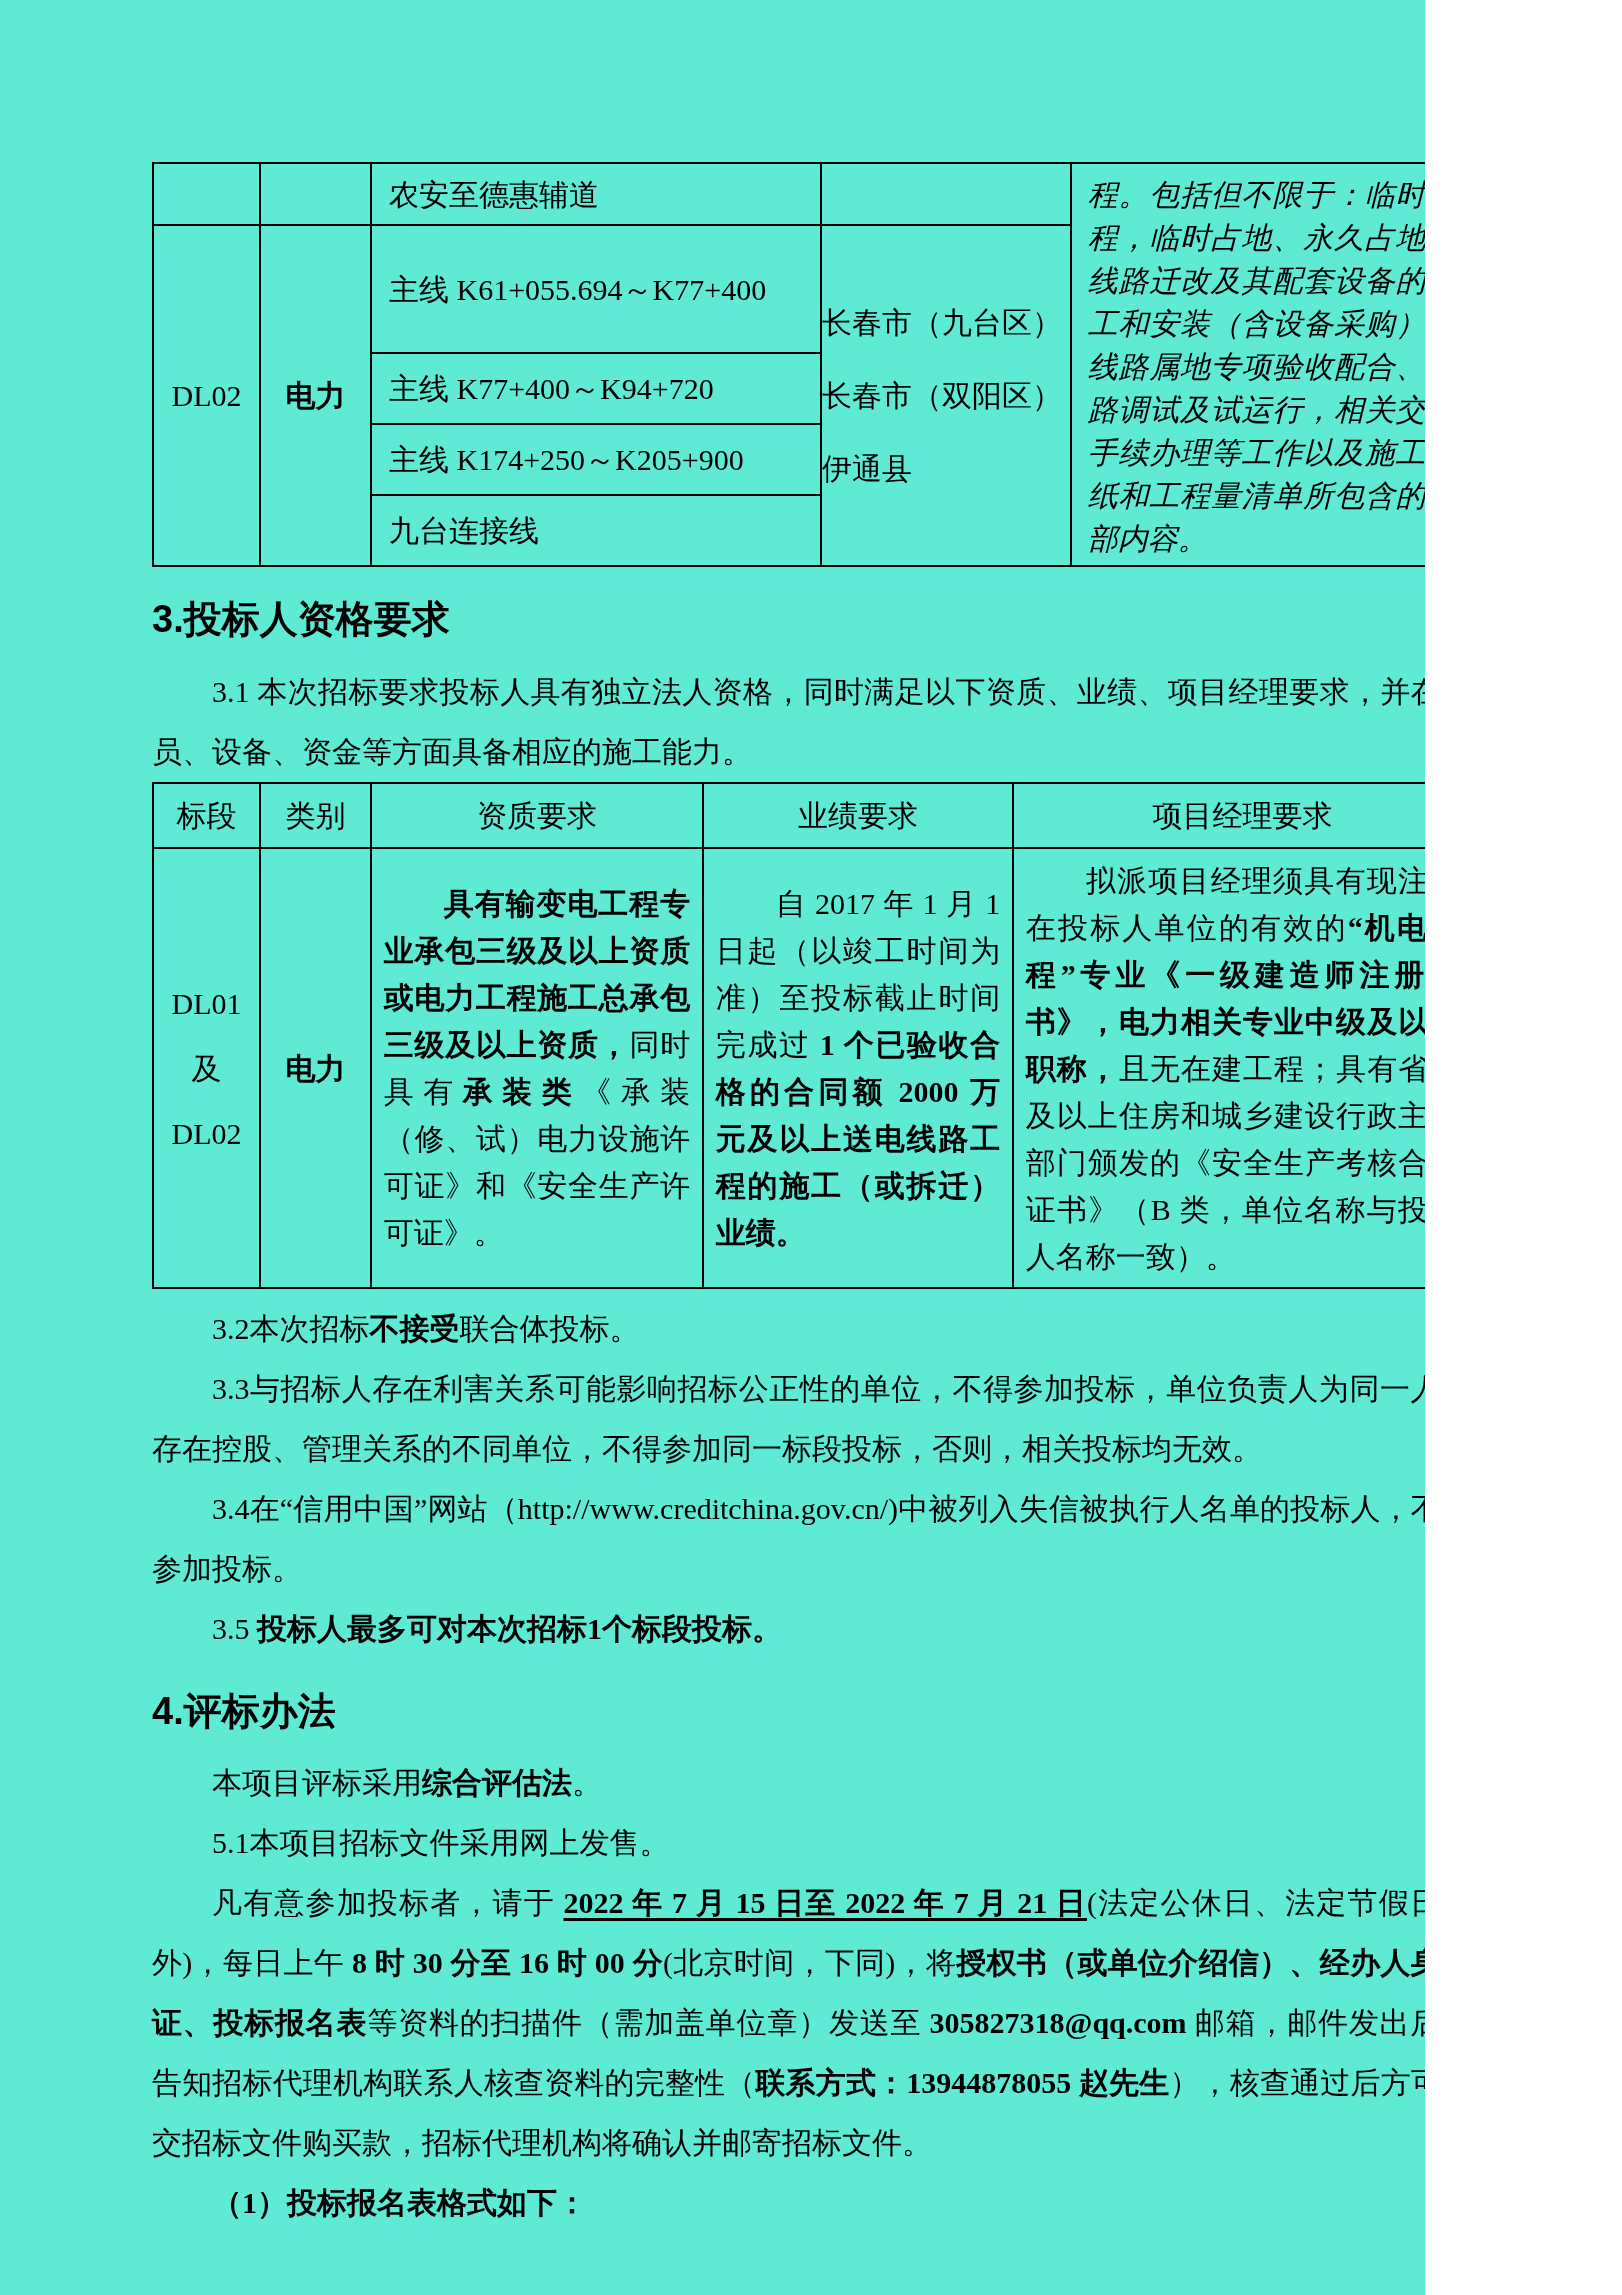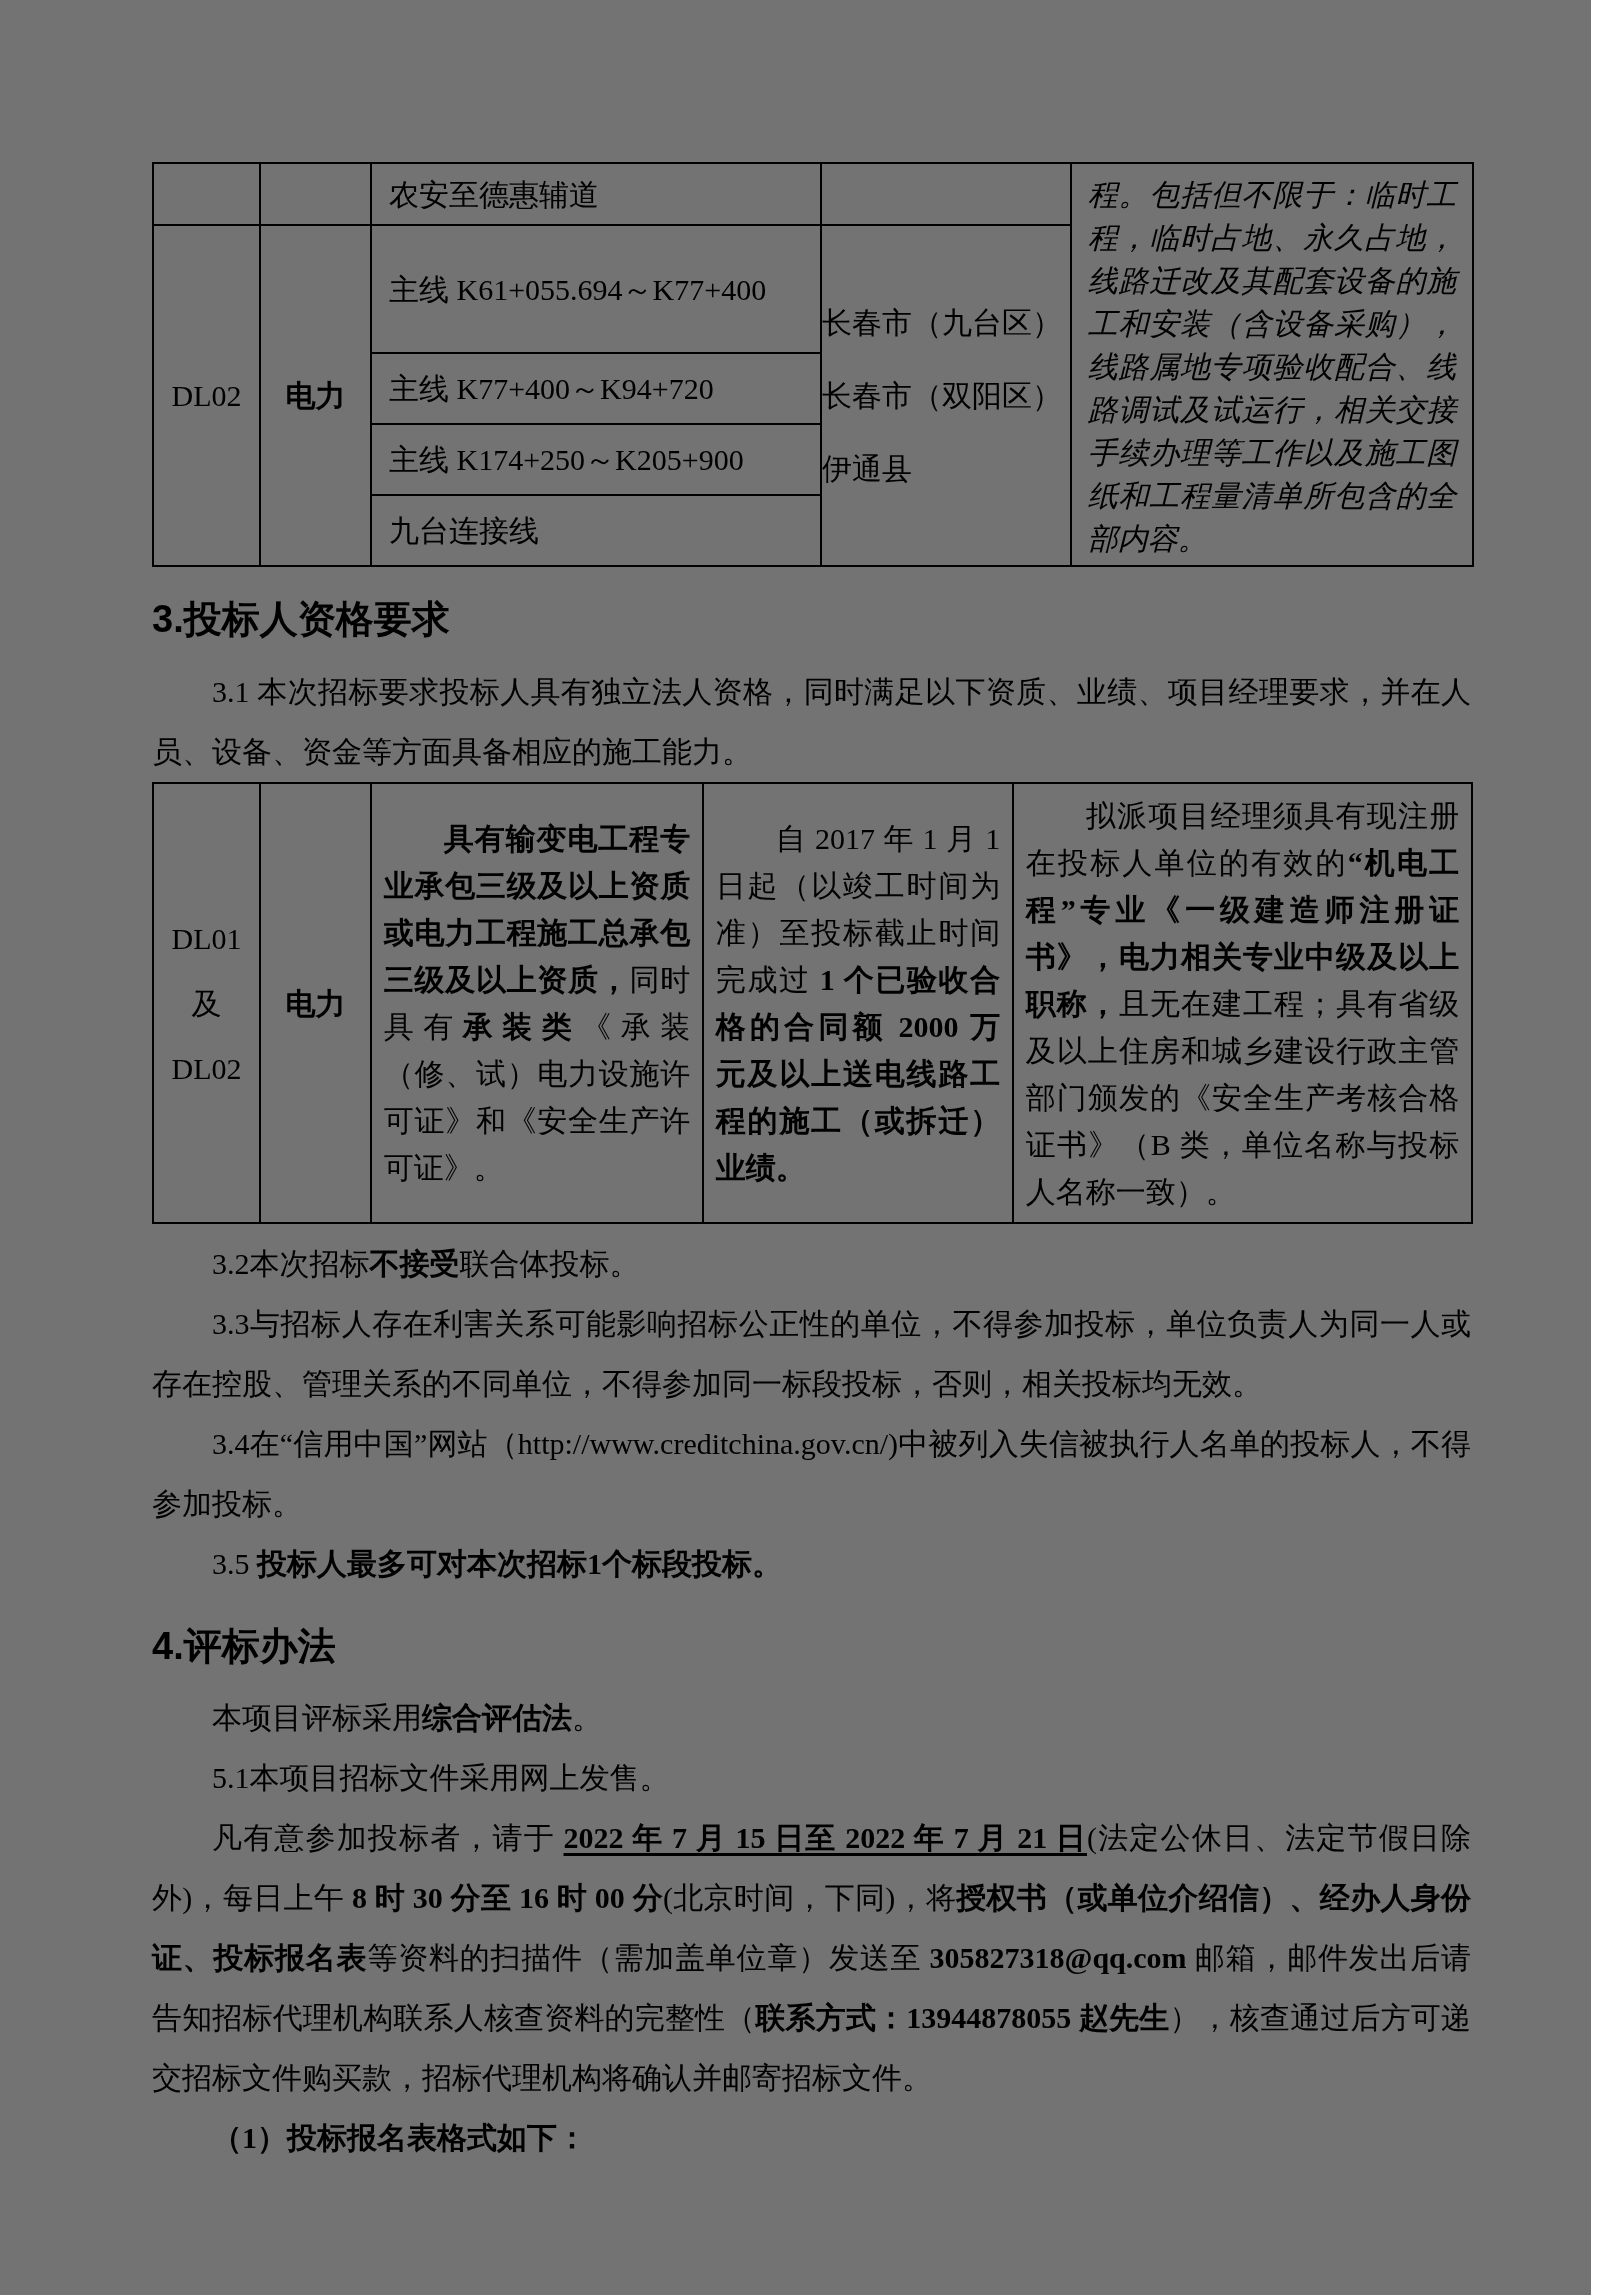--- a/index.html
+++ b/index.html
@@ -1,20 +1,20 @@
 <!DOCTYPE html>
 <html lang="zh" style="font-size:10.5px"><head>
 <meta charset="utf-8">
 <style>
   * { margin:0; padding:0; box-sizing:border-box; }
   html,body { background:#ffffff; }
   .page {
     position:relative;
-    width:1591px; height:2295px;
-    background:#737373;
+    width:1425px; height:2295px;
+    background:#5eead4;
     color:#000000;
     font-family:"Liberation Serif","DejaVu Serif",serif;
     overflow:hidden;
   }
   .content { position:absolute; left:152px; top:162px; width:1319px; }
 
   table { border-collapse:collapse; table-layout:fixed; width:100%; }
   td { border:2px solid #000; vertical-align:middle; font-size:30px; line-height:43px; }
 
   
@@ -92,20 +92,27 @@
 
     <table class="t2">
       <colgroup>
         <col style="width:107px">
           <col style="width:111px">
           <col style="width:332px">
           <col style="width:310px">
           <col style="width:459px">
       </colgroup>
       <tbody>
+        <tr class="head">
+          <td>标段</td>
+          <td>类别</td>
+          <td>资质要求</td>
+          <td>业绩要求</td>
+          <td>项目经理要求</td>
+        </tr>
         <tr>
           <td class="bidcell">
             <div>DL01</div>
             <div>及</div>
             <div>DL02</div>
           </td>
           <td class="catcell">电力</td>
           <td class="rich"><b>具有输变电工程专业承包三级及以上资质或电力工程施工总承包三级及以上资质，</b><span>同时具有</span><b>承装类</b><span>《承装（修、试）电力设施许可证》和《安全生产许可证》。</span></td>
           <td class="rich"><span>自 2017 年 1 月 1 日起（以竣工时间为准）至投标截止时间完成过 </span><b>1 个已验收合格的合同额 2000 万元及以上送电线路工程的施工（或拆迁）业绩。</b></td>
           <td class="rich"><span>拟派项目经理须具有现注册在投标人单位的有效的</span><b>“机电工程”专业《一级建造师注册证书》，电力相关专业中级及以上职称，</b><span>且无在建工程；具有省级及以上住房和城乡建设行政主管部门颁发的《安全生产考核合格证书》（B 类，单位名称与投标人名称一致）。</span></td>

